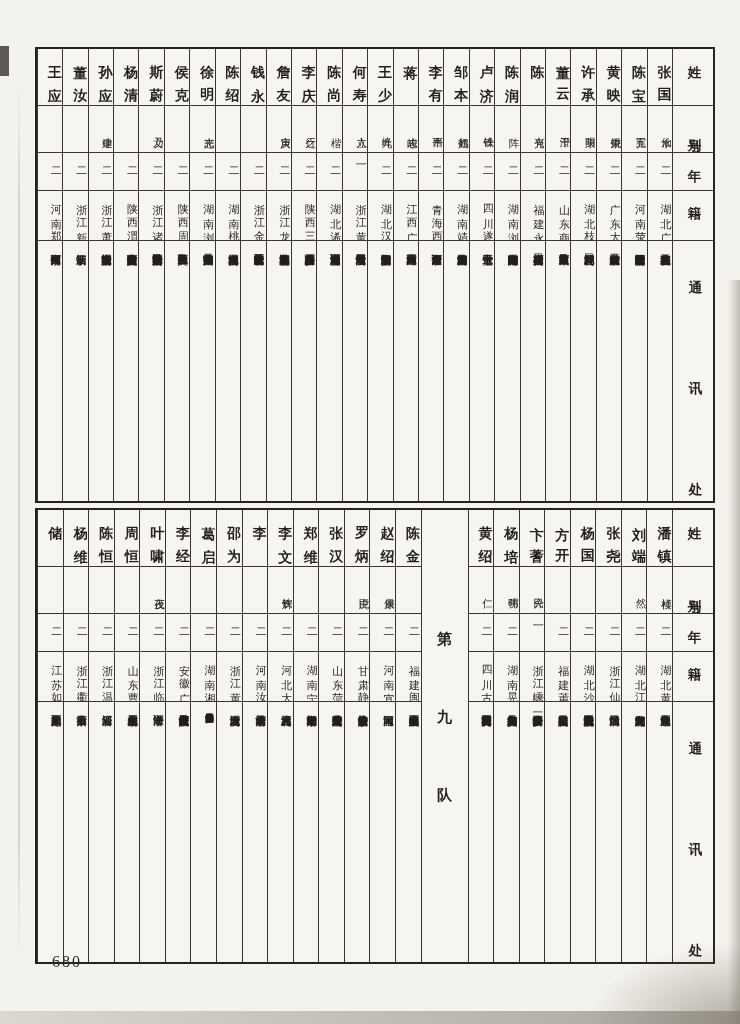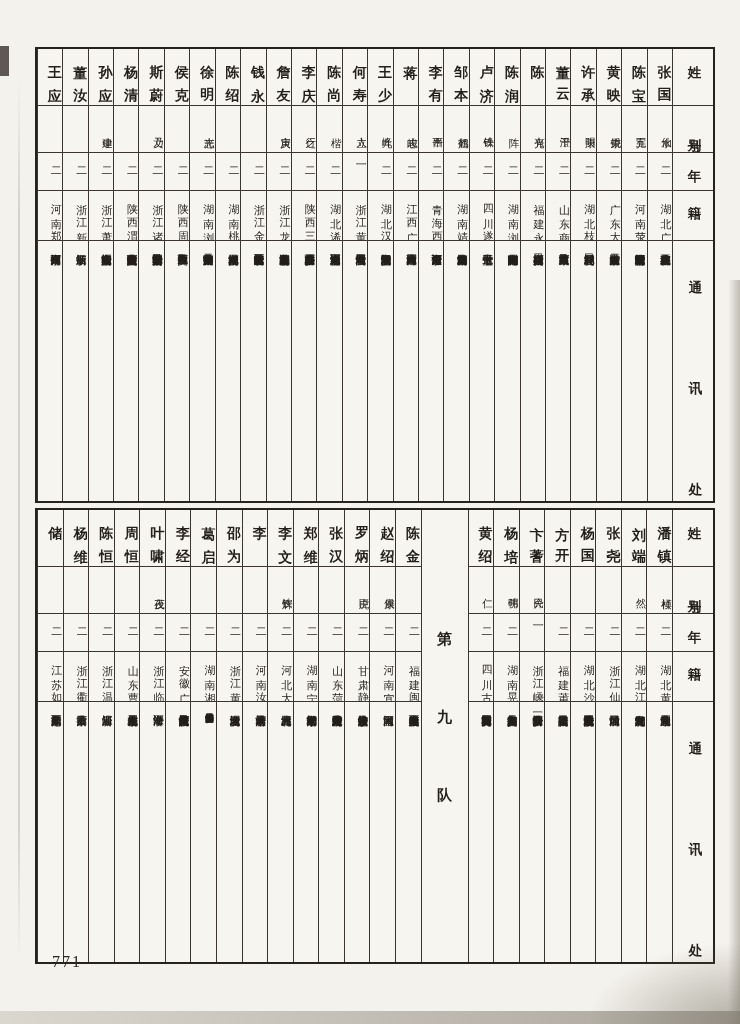--- a/index.html
+++ b/index.html
@@ -436,18 +436,18 @@
       </div>
       <div class="col person-col">
         <div class="cell r-name">储森</div>
         <div class="cell r-alias"></div>
         <div class="cell r-age">二〇</div>
         <div class="cell r-origin">江苏如皋</div>
         <div class="cell r-address">江苏如皋丁所南七里井</div>
       </div>
     </div>
 
-  <div class="page-number">771</div>
+  <div class="page-number">680</div>
 
   <div class="edge-right"></div>
   <div class="corner-br"></div>
   <div class="edge-bottom"></div>
 </div>
 
 </body></html>

